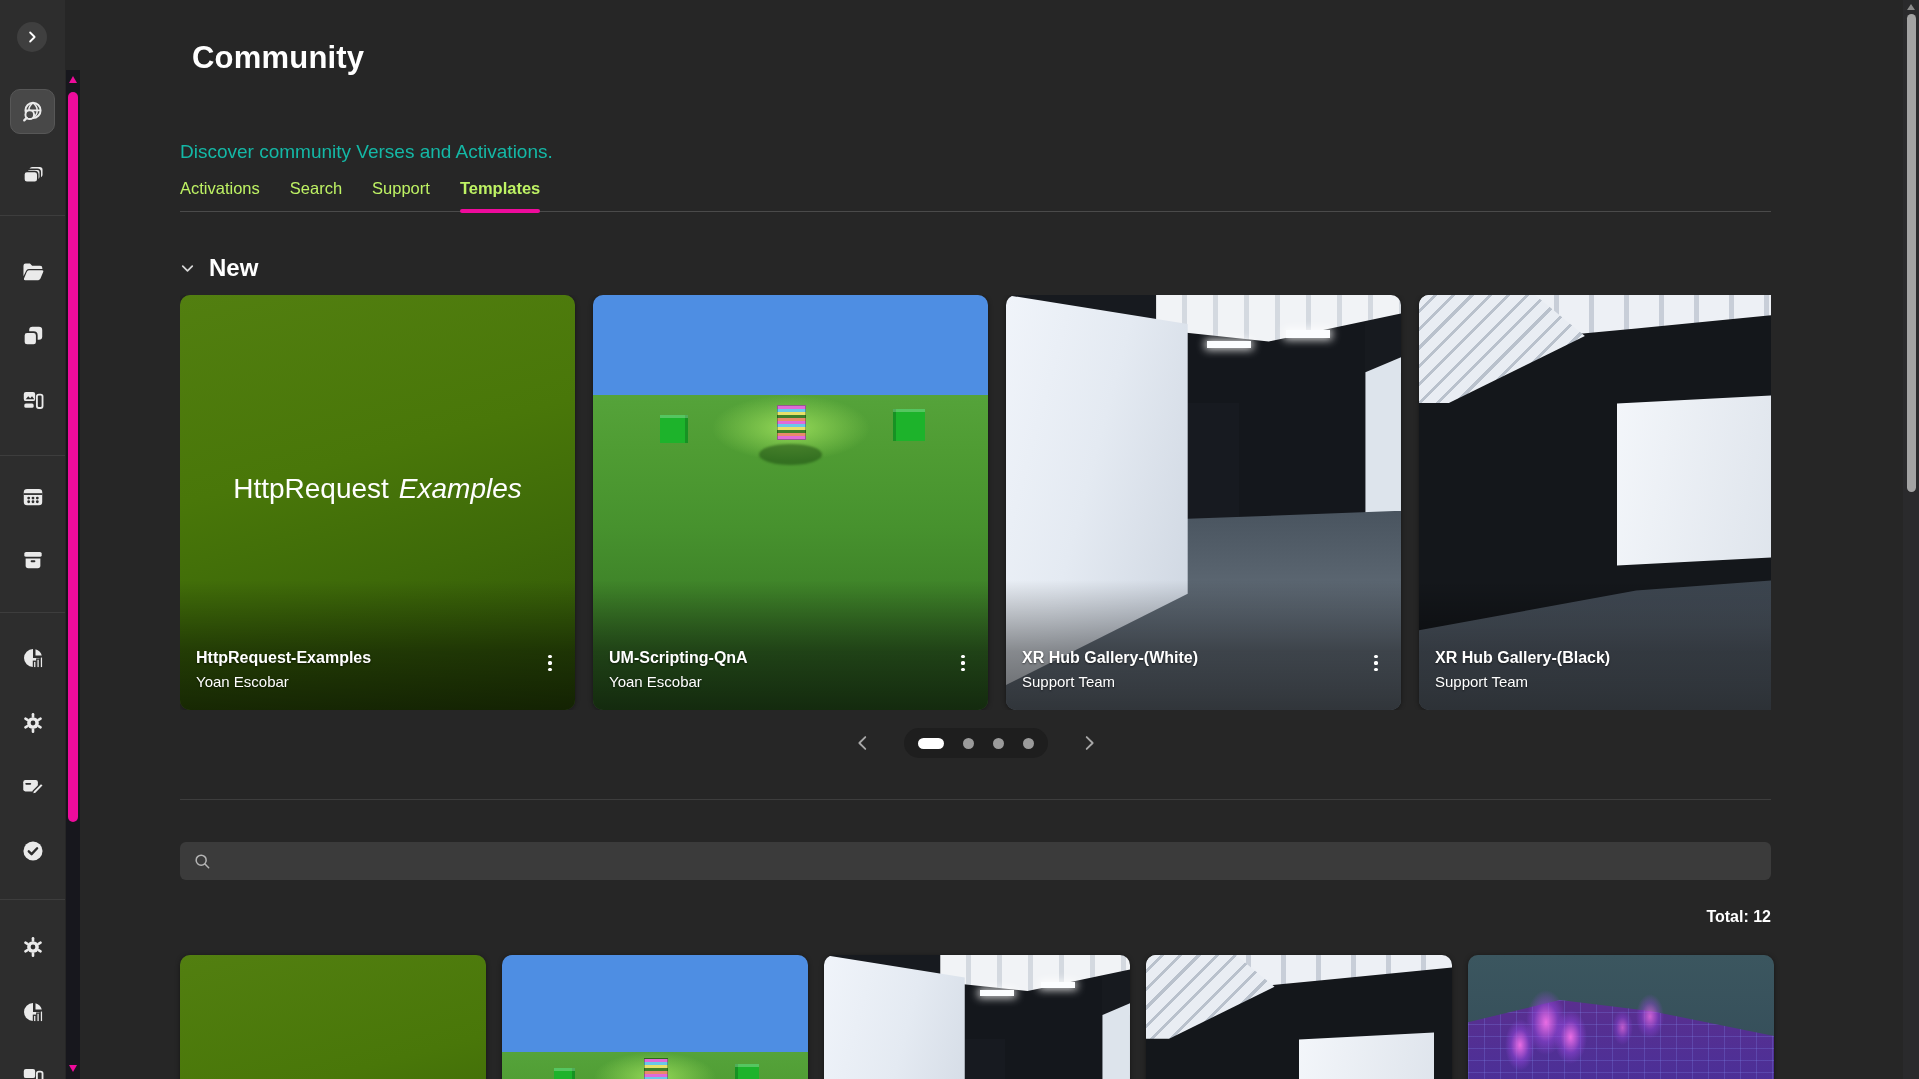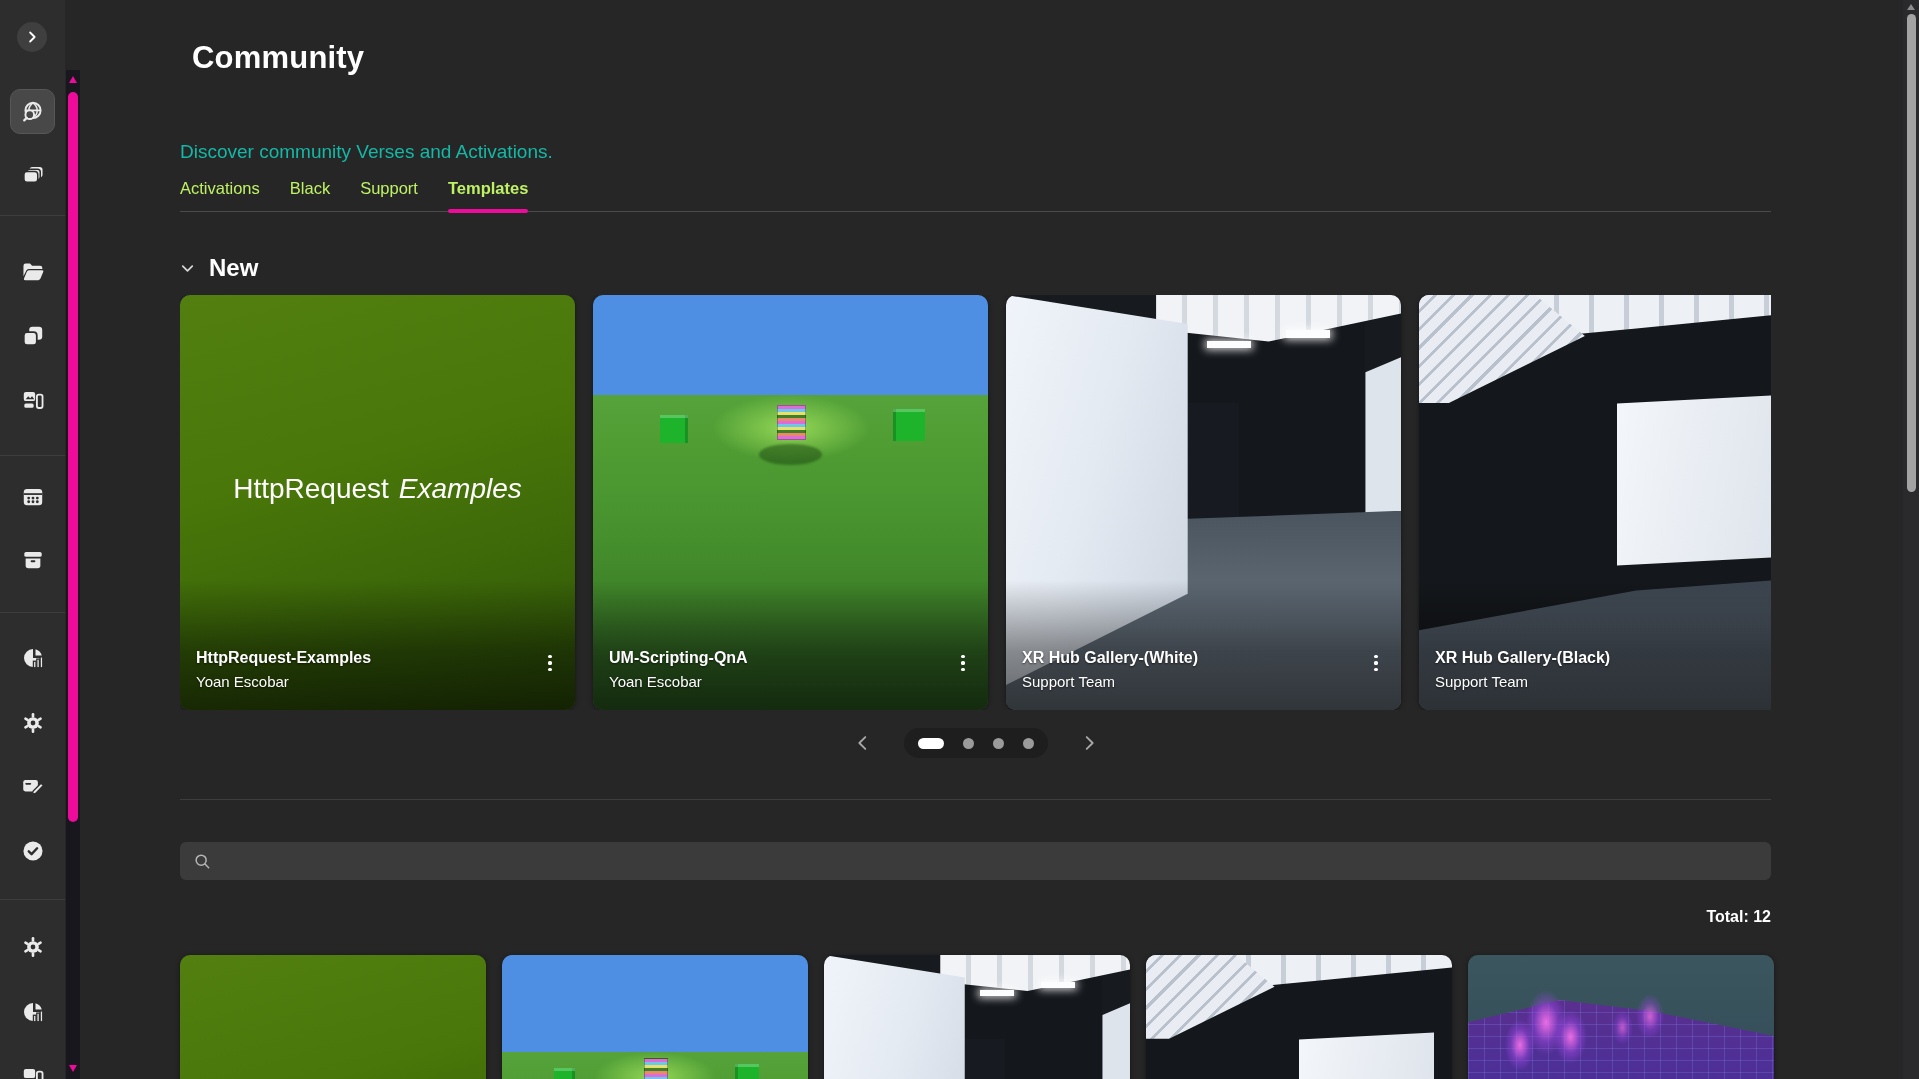--- a/index.html
+++ b/index.html
@@ -307,21 +307,21 @@
 <div class="abs pscroll-track"></div>
 <div class="abs pscroll-up"></div>
 <div class="abs pscroll-thumb"></div>
 <div class="abs pscroll-down"></div>
 
 <h1 class="abs page-title" style="margin:12px">Community</h1>
 <div class="abs page-subtitle">Discover community Verses and Activations.</div>
 
 <div class="abs tabs">
   <div class="tab">Activations</div>
-  <div class="tab">Black</div>
+  <div class="tab">Search</div>
   <div class="tab">Support</div>
   <div class="tab active">Templates</div>
 </div>
 
 <div class="abs section-head">
   <svg width="19" height="19" viewBox="0 0 24 24">
     <path d="M6 9l6 6 6-6" stroke="#d8d8d8" stroke-width="2.2" fill="none" stroke-linecap="round" stroke-linejoin="round"></path>
   </svg>
   <span class="section-title">New</span>
 </div>

